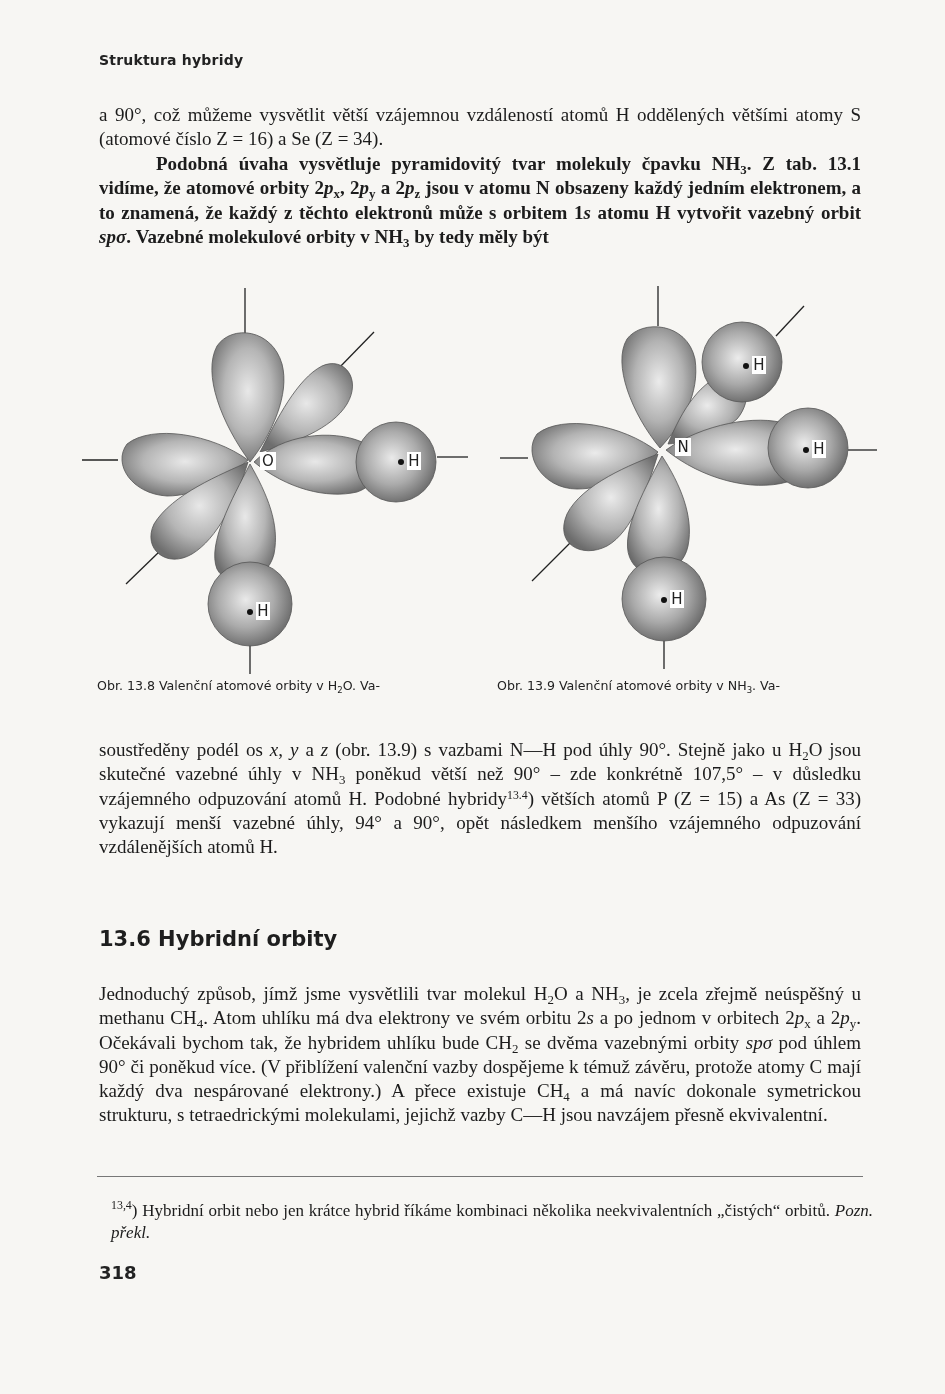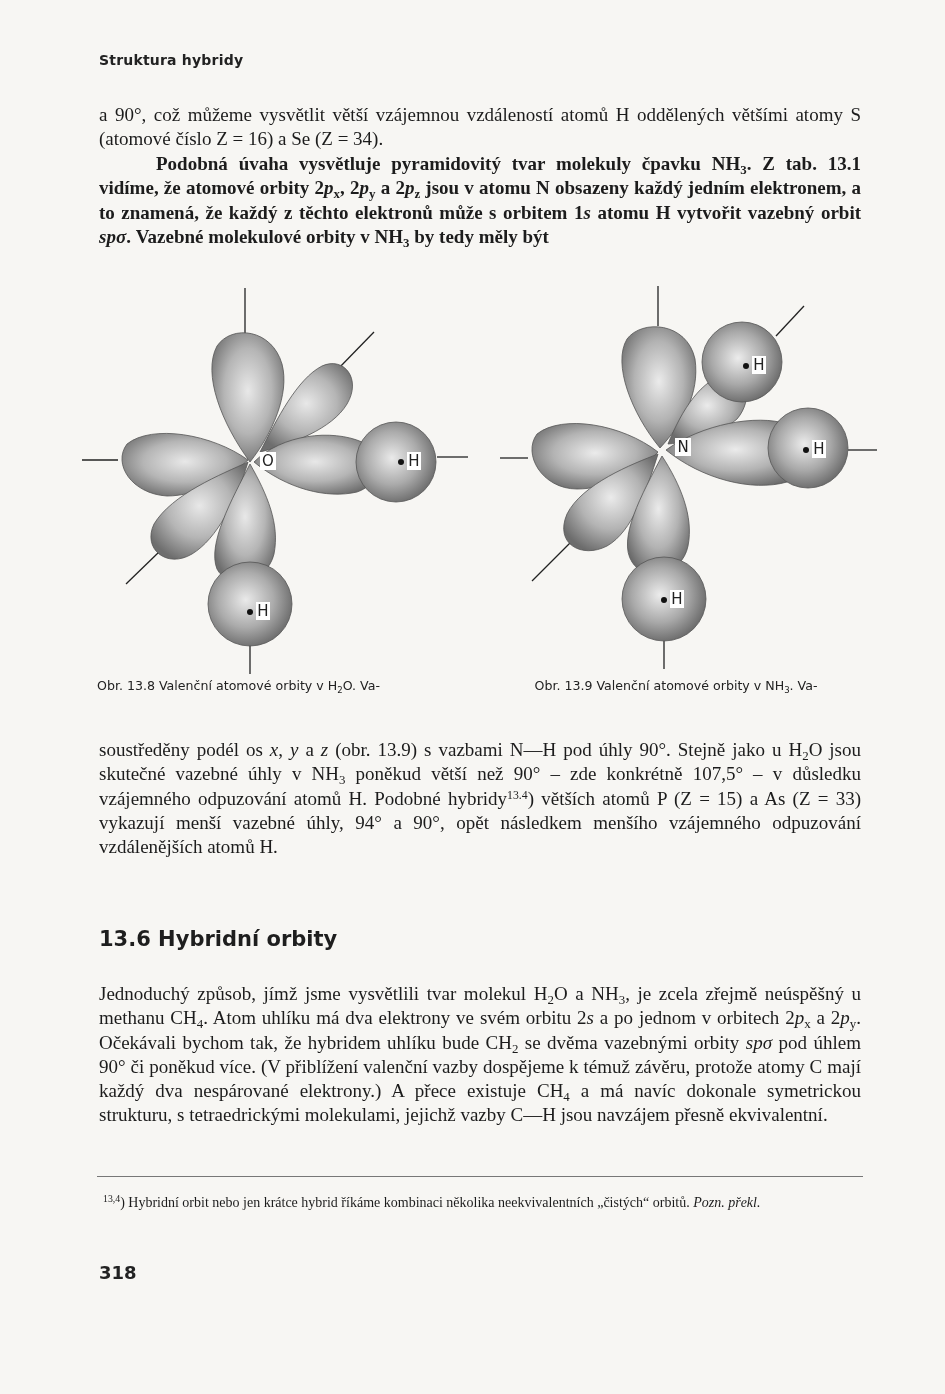--- a/index.html
+++ b/index.html
@@ -31,37 +31,37 @@
   .figure { position: absolute; }
   .fig-h2o { left: 82px; top: 284px; width: 390px; height: 390px; }
   .fig-nh3 { left: 492px; top: 284px; width: 400px; height: 390px; }
   .figure svg { width: 100%; height: 100%; display: block; }
 
   .caption {
     position: absolute; font-family: "DejaVu Sans", sans-serif;
     font-size: 12.6px; line-height: 20px; color: #222;
   }
   .cap1 { left: 97px; top: 676px; width: 380px; }
-  .cap2 { left: 486px; top: 676px; width: 380px; text-align: center; }
+  .cap2 { left: 497px; top: 676px; width: 380px; }
   .cap .line2 { display: block; }
   .cap1 .line2 { padding-left: 29px; }
   .cap2 .line2 { padding-left: 32px; }
 
   .section-heading {
     position: absolute; left: 99px; top: 927px;
     font-family: "DejaVu Sans", sans-serif; font-weight: bold;
     font-size: 21px; color: #1e1e1e; margin: 0;
   }
   .footnote-rule {
     position: absolute; left: 97px; top: 1176px; width: 766px;
     border-top: 1px solid #777;
   }
   .footnote {
     position: absolute; left: 99px; top: 1188px; width: 762px;
-    font-size: 14px; line-height: 22px; text-align: justify; margin: 4px;
+    font-size: 17px; line-height: 22px; text-align: justify; margin: 12px;
   }
   .footnote sup { font-size: 0.7em; }
   .page-number {
     position: absolute; left: 99px; top: 1262px;
     font-family: "DejaVu Sans", sans-serif; font-weight: bold; font-size: 18px;
     color: #222;
   }
   .orb-label {
     font-family: "DejaVu Sans", sans-serif; font-size: 15px; fill: #222;
   }

